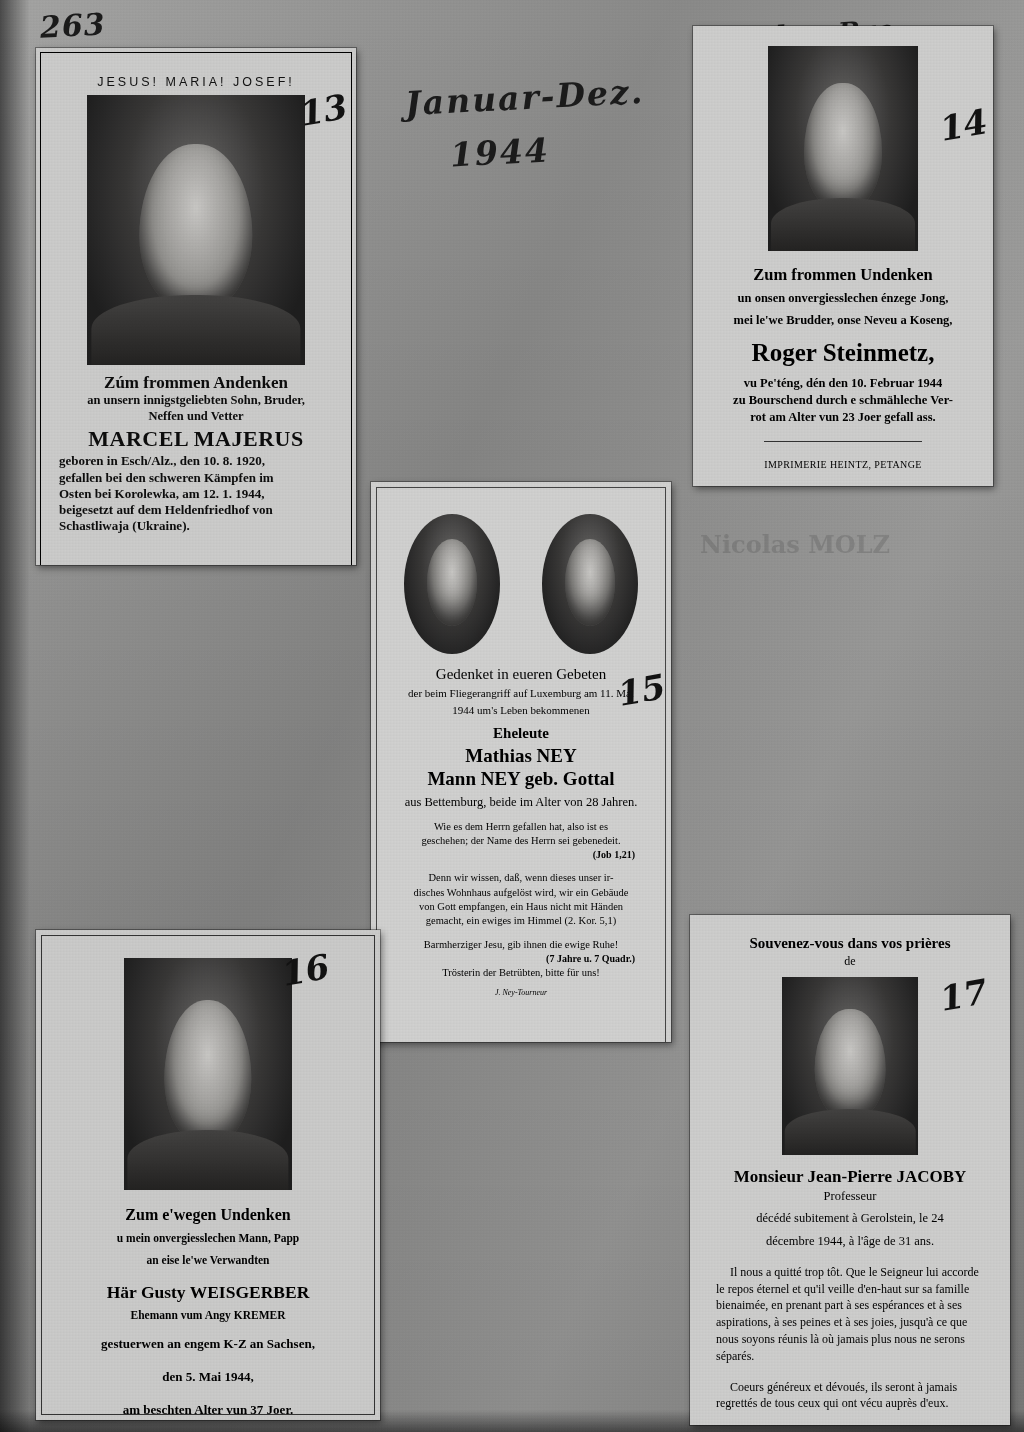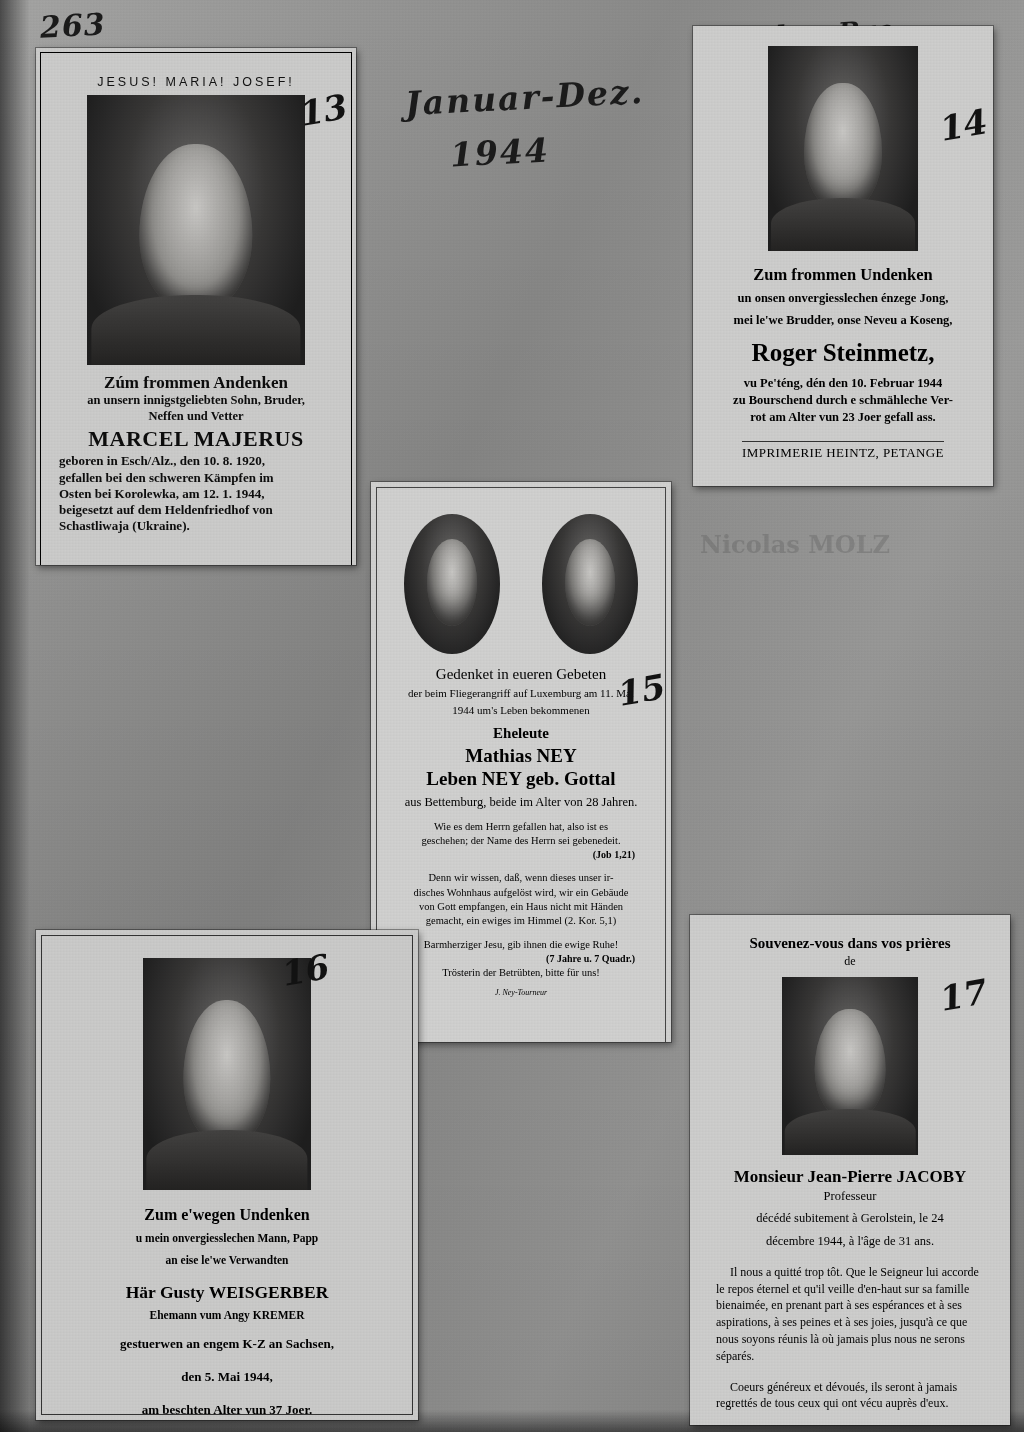--- a/index.html
+++ b/index.html
@@ -112,39 +112,39 @@
   #card13 .name { font-size: 22px; font-weight: bold; letter-spacing: .5px; margin: 2px 0 1px; }
   #card13 .body { font-size: 13px; font-weight: bold; line-height: 1.25; text-align: left; padding: 0 10px; }
 
   
   #card14 { left: 693px; top: 26px; width: 300px; height: 460px; background: #cfcec8; }
   #card14 .photo { width: 150px; height: 205px; margin-top: 14px; }
   #card14 .l1 { font-size: 16.5px; font-weight: bold; margin-top: 14px; }
   #card14 .l2 { font-size: 12.5px; line-height: 1.35; margin-top: 5px; font-weight: 600; }
   #card14 .name { font-size: 25px; font-weight: bold; margin: 10px 0 8px; }
   #card14 .body { font-size: 12.5px; line-height: 1.35; font-weight: 600; }
-  #card14 .imprint { font-size: 13px; letter-spacing: .4px; margin-top: 16px; border-top: 1px solid #333; display: inline-block; padding-top: 3px; }
+  #card14 .imprint { font-size: 10px; letter-spacing: .4px; margin-top: 16px; border-top: 1px solid #333; display: inline-block; padding-top: 17px; }
 
   
   #card15 { left: 371px; top: 482px; width: 300px; height: 560px; background: #d2d1cb; }
   #card15 .frame { border: 1px solid #444; margin: 5px; height: calc(100% - 12px); padding-top: 6px; }
   #card15 .duo { display: flex; justify-content: center; gap: 4px; margin-top: 14px; }
   #card15 .oval-photo { width: 96px; height: 140px; }
   #card15 .hdr { font-size: 15px; font-weight: normal; margin-top: 12px; }
   #card15 .sub { font-size: 11px; line-height: 1.3; margin-top: 3px; }
   #card15 .eh { font-size: 15px; font-weight: bold; margin-top: 7px; }
   #card15 .n1 { font-size: 19px; font-weight: bold; margin-top: 3px; }
   #card15 .n2 { font-size: 19px; font-weight: bold; margin-top: 1px; }
   #card15 .n3 { font-size: 12.5px; margin-top: 5px; }
   #card15 .p { font-size: 10.5px; line-height: 1.35; margin-top: 10px; padding: 0 22px; }
   #card15 .ref { font-size: 10px; font-weight: bold; }
   #card15 .sig { font-size: 8px; margin-top: 8px; font-style: italic; }
 
   
-  #card16 { left: 36px; top: 930px; width: 382px; height: 490px; background: #cccbc5; }
+  #card16 { left: 36px; top: 930px; width: 344px; height: 490px; background: #cccbc5; }
   #card16 .frame { border: 1px solid #333; margin: 5px; height: calc(100% - 12px); }
   #card16 .photo { width: 168px; height: 232px; margin-top: 16px; }
   #card16 .l1 { font-size: 16px; font-weight: bold; margin-top: 16px; }
   #card16 .l2 { font-size: 11.5px; font-weight: bold; line-height: 1.4; margin-top: 6px; }
   #card16 .name { font-size: 17.5px; font-weight: bold; margin-top: 14px; }
   #card16 .sp { font-size: 11.5px; font-weight: bold; margin-top: 6px; }
   #card16 .body { font-size: 13px; font-weight: bold; line-height: 1.45; margin-top: 14px; }
 
   
   #card17 { left: 690px; top: 915px; width: 320px; height: 510px; background: #cfcec8; }
@@ -257,21 +257,21 @@
           </div>
           <div class="photo oval-photo">
             <div class="face oval"></div>
           </div>
         </div>
         <div class="hdr">Gedenket in eueren Gebeten</div>
         <div class="sub">der beim Fliegerangriff auf Luxemburg am 11. Mai</div>
         <div class="sub">1944 um's Leben bekommenen</div>
         <div class="eh">Eheleute</div>
         <div class="n1">Mathias NEY</div>
-        <div class="n2">Leben NEY geb. Gottal</div>
+        <div class="n2">Mann NEY geb. Gottal</div>
         <div class="n3">aus Bettemburg, beide im Alter von 28 Jahren.</div>
         <div class="p">
           <div>Wie es dem Herrn gefallen hat, also ist es</div>
           <div>geschehen; der Name des Herrn sei gebenedeit.</div>
           <div class="ref" style="text-align:right;">(Job 1,21)</div>
         </div>
         <div class="p">
           <div>Denn wir wissen, daß, wenn dieses unser ir-</div>
           <div>disches Wohnhaus aufgelöst wird, wir ein Gebäude</div>
           <div>von Gott empfangen, ein Haus nicht mit Händen</div>

